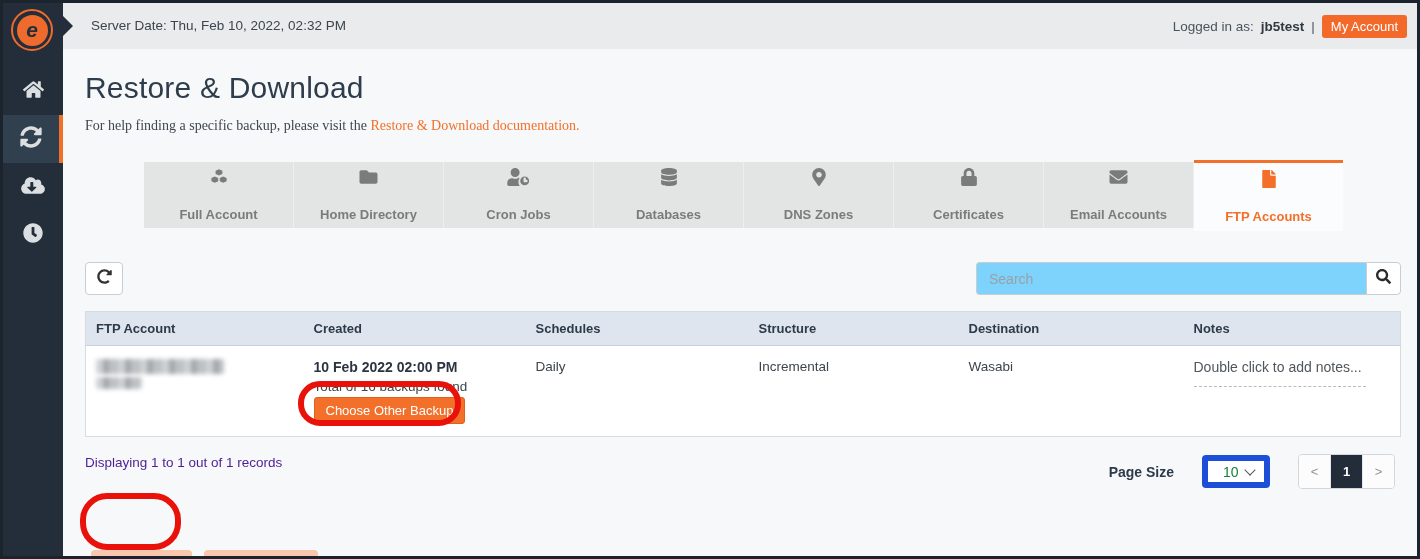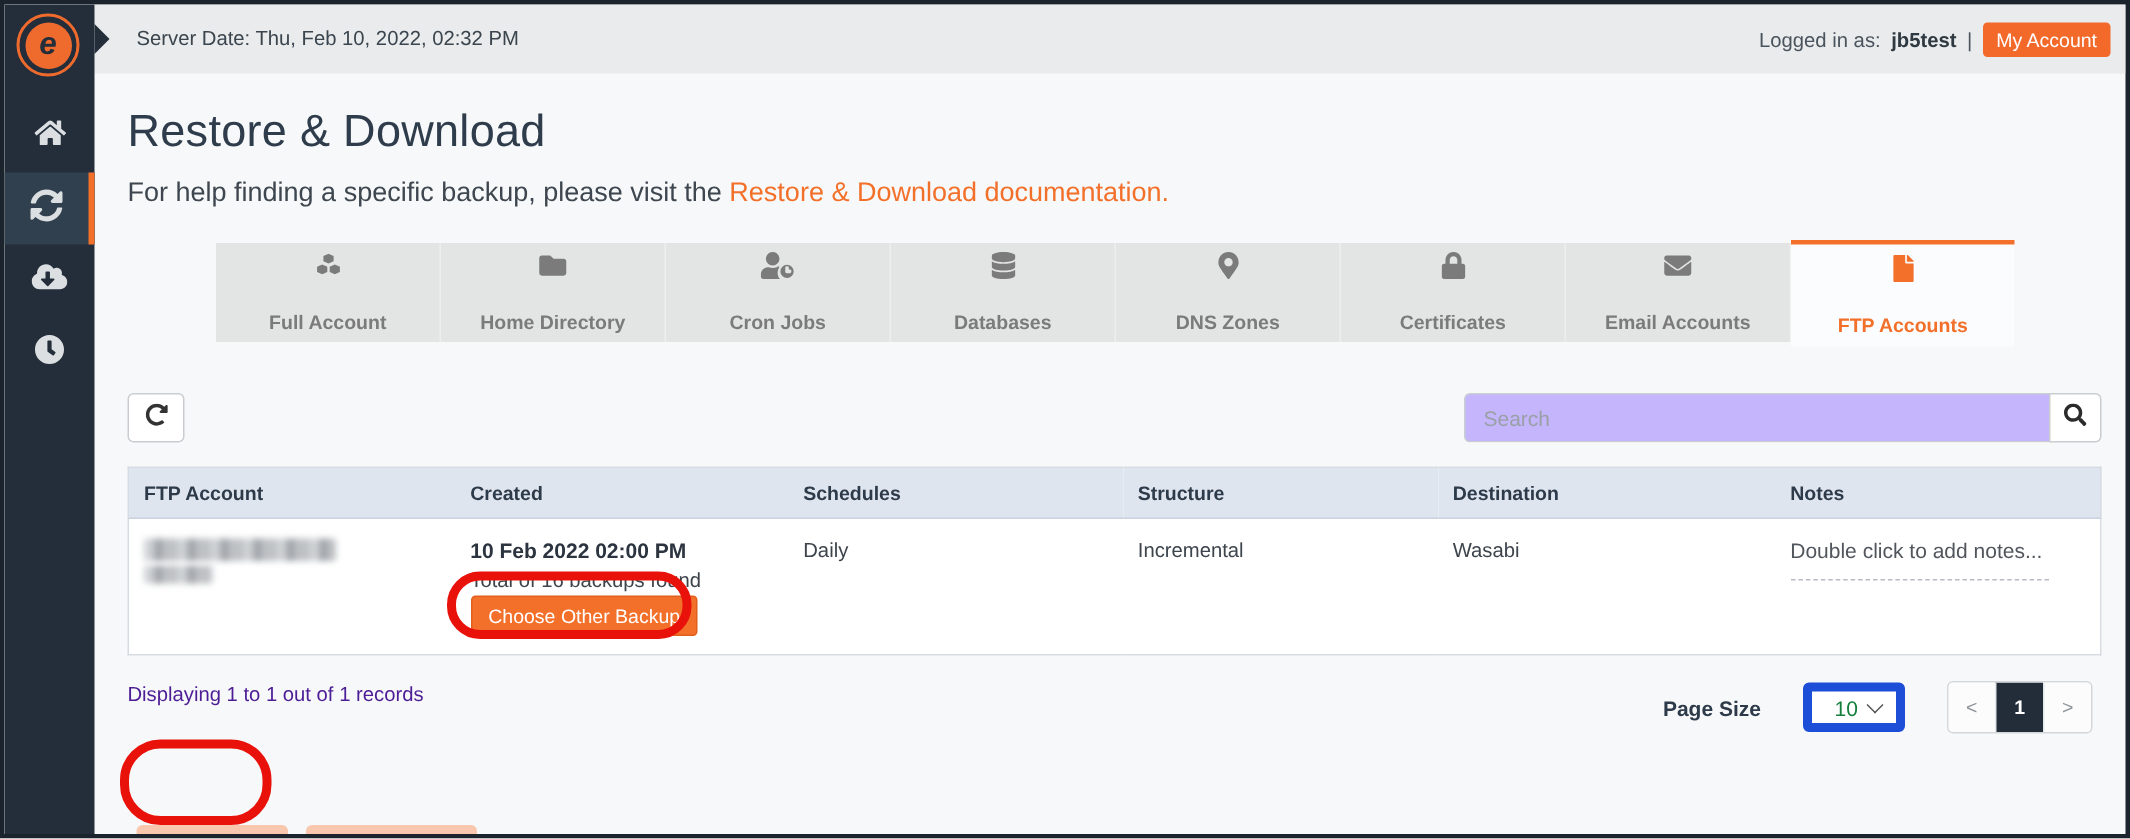--- a/index.html
+++ b/index.html
@@ -16,34 +16,34 @@
 
   
   .topbar{position:absolute;left:60px;top:0;right:0;height:46px;background:#e9ebec;}
   .server-date{position:absolute;left:28px;top:0;line-height:46px;font-size:13.5px;color:#3b454e;}
   .top-right{position:absolute;right:10px;top:0;height:46px;display:flex;align-items:center;gap:7px;font-size:13.5px;color:#4a545e;}
   .top-right b{color:#2f3942;}
   .btn-my-account{background:#f2692a;color:#fff;font-size:13px;padding:4px 9px;border-radius:3px;border:none;cursor:pointer;font-family:inherit;}
 
   
   .page-title{position:absolute;left:82px;top:68px;font-size:30px;color:#2e3c4b;letter-spacing:.2px;}
-  .page-subtitle{position:absolute;left:82px;top:115px;font-size:18px;color:#3e474f;}
+  .page-subtitle{position:absolute;left:82px;top:115px;font-size:14px;color:#3e474f;font-family:Liberation Serif, serif;}
   .doc-link{color:#f3702b;cursor:pointer;text-decoration:none;}
 
   
   .tabs{position:absolute;left:141px;top:159px;width:1199px;height:66px;display:flex;align-items:flex-start;}
   .tab{flex:1;height:66px;background:#e3e4e4;border-right:1px solid #eeeeee;display:flex;flex-direction:column;align-items:center;justify-content:center;gap:18px;color:#7b7b7b;font-size:13px;font-weight:bold;cursor:pointer;box-sizing:border-box;white-space:nowrap;}
   .tab svg{fill:#7b7b7b;height:18px;}
   .tab.active{background:#fbfcfd;border-top:3px solid #f3702b;border-right:none;margin-top:-2px;height:71px;color:#f3702b;z-index:2;}
   .tab.active svg{fill:#f3702b;}
 
   
   .btn-refresh{position:absolute;left:82px;top:259px;width:38px;height:33px;background:#fff;border:1px solid #c9cdd1;border-radius:4px;display:flex;align-items:center;justify-content:center;cursor:pointer;box-sizing:border-box;}
   .search-wrap{position:absolute;left:973px;top:259px;width:425px;height:33px;display:flex;}
-  .search-input{flex:1;border:1px solid #c9cdd1;border-right:none;border-radius:4px 0 0 4px;padding:0 12px;font-size:14px;color:#444;background:#c4b5fd;outline:none;box-sizing:border-box;height:33px;font-family:inherit;}
+  .search-input{flex:1;border:1px solid #c9cdd1;border-right:none;border-radius:4px 0 0 4px;padding:0 12px;font-size:14px;color:#444;background:#7dd3fc;outline:none;box-sizing:border-box;height:33px;font-family:inherit;}
   .search-input::placeholder{color:#9aa0a6;}
   .search-btn{width:35px;height:33px;border:1px solid #c9cdd1;border-radius:0 4px 4px 0;background:#fff;display:flex;align-items:center;justify-content:center;cursor:pointer;box-sizing:border-box;}
 
   
   table.grid{position:absolute;left:82px;top:308px;width:1316px;border-collapse:collapse;background:#fff;border:1px solid #d7dce2;}
   table.grid th{background:#dfe5ee;height:33px;font-size:13px;font-weight:bold;color:#2d3a4a;text-align:left;padding:0 0 0 10px;border-bottom:1px solid #c9d2de;}
   table.grid td{vertical-align:top;padding:13px 10px 12px 10px;font-size:13.5px;color:#3d444c;height:64px;}
   .created-date{font-weight:bold;color:#2c3440;font-size:14px;}
   .created-info{margin-top:4px;}
   .btn-choose{margin-top:3px;background:#f3702b;border:1px solid #e25f1c;color:#fff;font-size:13px;padding:5px 11px;border-radius:3px;cursor:pointer;font-family:inherit;}

